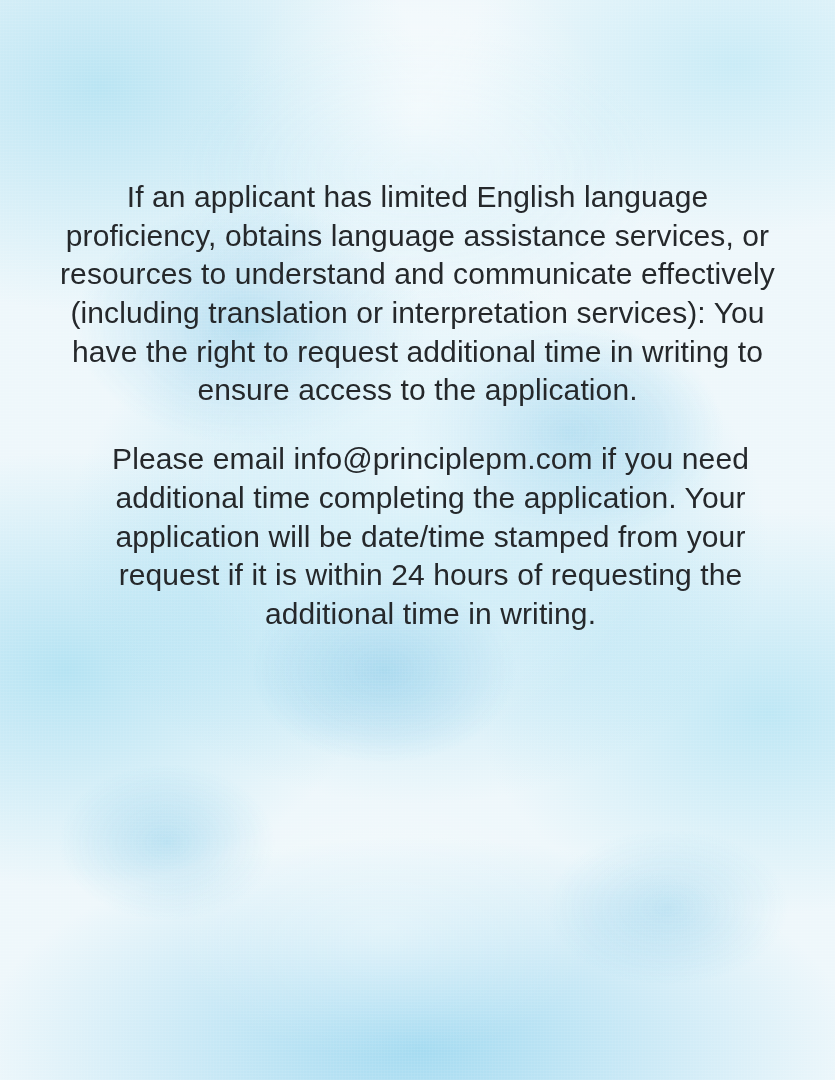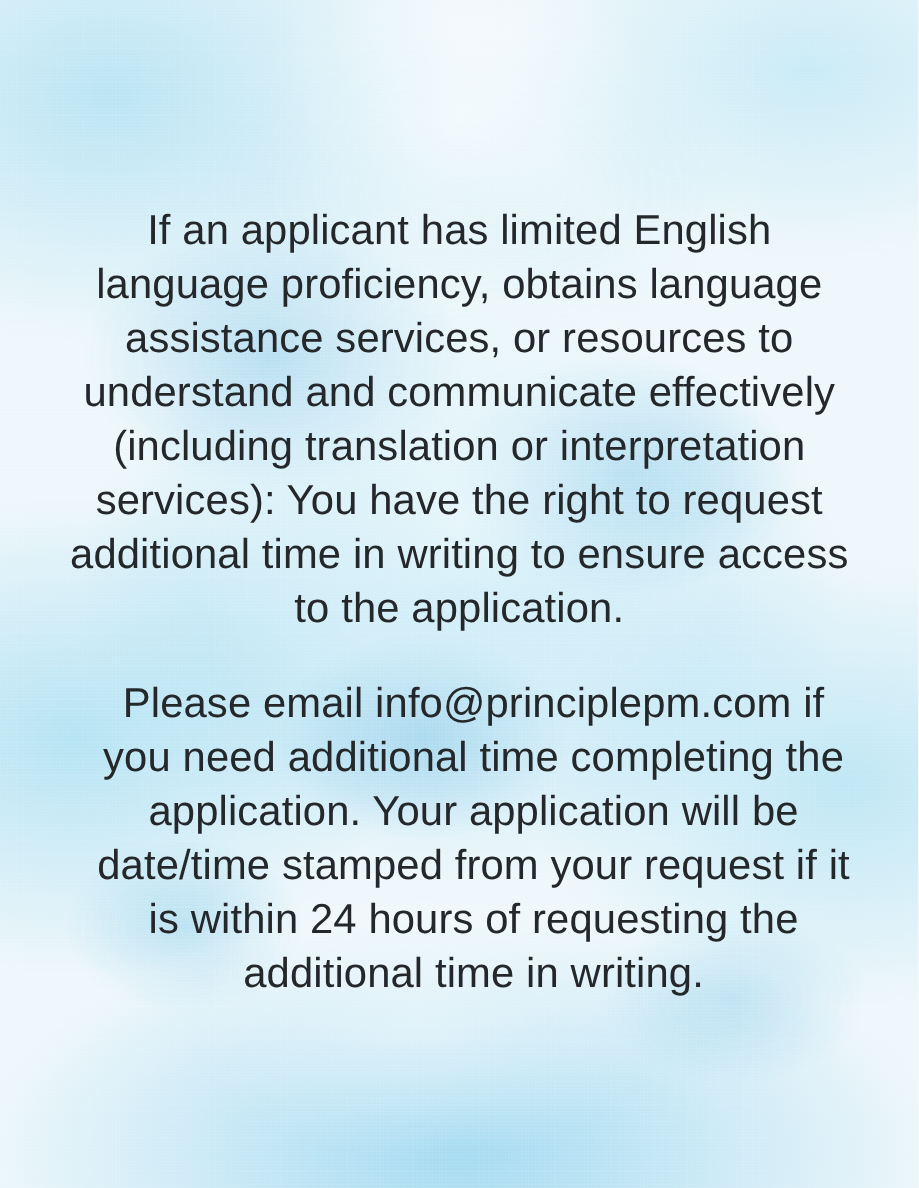--- a/index.html
+++ b/index.html
@@ -68,21 +68,21 @@
     position: absolute;
     left: 0;
     right: 0;
     top: 148px;
     padding: 0 58px;
     text-align: center;
   }
 
   .block {
     color: #25282b;
-    font-size: 38px;
+    font-size: 30px;
     line-height: 1.29;
     letter-spacing: 0.1px;
     font-weight: 400;
     white-space: pre-line;
   }
   .block + .block {
     margin-top: 0;
     margin-left: 26px;
   }
   #paragraph-two {

